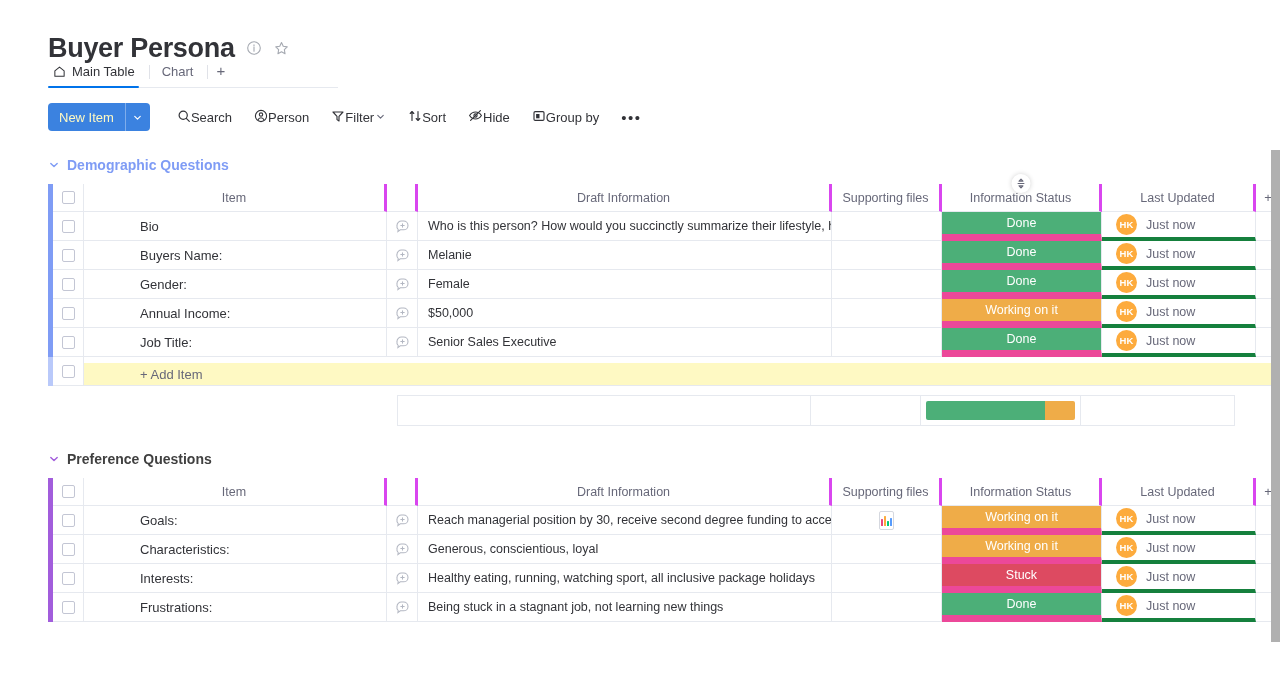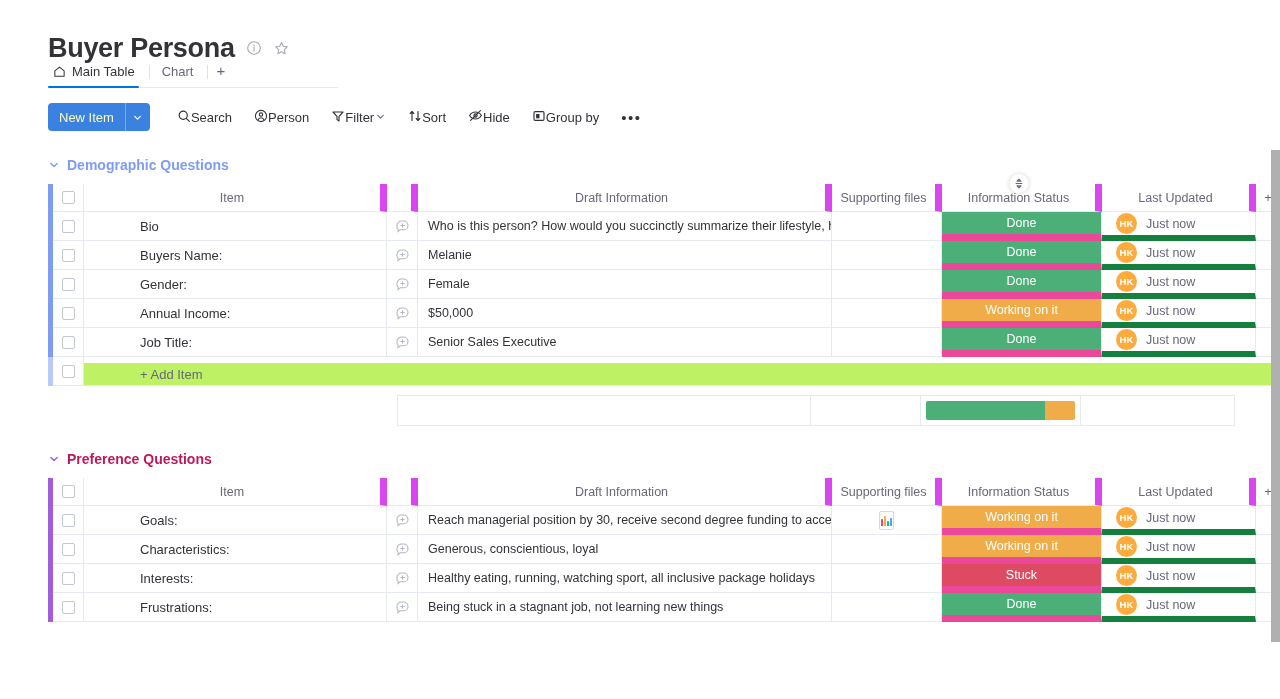--- a/index.html
+++ b/index.html
@@ -44,32 +44,32 @@
   .row { display: flex; height: 29px; align-items: stretch; }
   .hrow { height: 28px; }
   .accent { width: 5px; flex: 0 0 5px; }
   .c-check { flex: 0 0 31px; display: flex; align-items: center; justify-content: center; border-right: 1px solid #e6e9ef; border-bottom: 1px solid #e6e9ef; background: #fff; }
   .cb { width: 13px; height: 13px; border: 1px solid #c3c6d4; border-radius: 2px; background: #fff; cursor: pointer; }
   .c-item { flex: 0 0 303px; display: flex; align-items: center; border-right: 1px solid #e6e9ef; border-bottom: 1px solid #e6e9ef; background: #fff; padding-left: 56px; font-size: 13px; }
   .c-chat { flex: 0 0 31px; display: flex; align-items: center; justify-content: center; border-right: 1px solid #e6e9ef; border-bottom: 1px solid #e6e9ef; background: #fff; color: #b3b7c2; }
   .c-draft { flex: 0 0 414px; display: flex; align-items: center; border-right: 1px solid #e6e9ef; border-bottom: 1px solid #e6e9ef; background: #fff; padding: 0 10px; font-size: 12.5px; color: #323338; white-space: nowrap; overflow: hidden; }
   .c-files { flex: 0 0 110px; display: flex; align-items: center; justify-content: center; border-right: 1px solid #e6e9ef; border-bottom: 1px solid #e6e9ef; background: #fff; }
   .c-status { flex: 0 0 160px; border-right: 1px solid #e6e9ef; border-bottom: 7px solid #ec4899; background: #fff; }
-  .c-updated { flex: 0 0 154px; display: flex; align-items: center; gap: 9px; padding-left: 14px; border-right: 1px solid #e6e9ef; border-bottom: 6px solid #15803d; background: #fff; }
+  .c-updated { flex: 0 0 154px; display: flex; align-items: center; gap: 9px; padding-left: 14px; border-right: 1px solid #e6e9ef; border-bottom: 4px solid #15803d; background: #fff; }
   .c-last { flex: 1 1 auto; border-bottom: 1px solid #e6e9ef; background: #fff; }
 
-  .hcell { display: flex; align-items: center; justify-content: center; font-size: 12.5px; color: #676879; border-right: 7px solid #d946ef; border-bottom: 1px solid #e6e9ef; background: #fff; position: relative; }
+  .hcell { display: flex; align-items: center; justify-content: center; font-size: 12.5px; color: #676879; border-right: 3px solid #d946ef; border-bottom: 1px solid #e6e9ef; background: #fff; position: relative; }
   .hrow .c-check { border-bottom: 1px solid #e6e9ef; }
 
   .status-pill { width: 100%; height: 100%; display: flex; align-items: center; justify-content: center; color: #fff; font-size: 12.5px; cursor: pointer; }
   .avatar { width: 21px; height: 21px; border-radius: 50%; background: #fdab3d; color: #fff; font-size: 9.5px; font-weight: 700; display: flex; align-items: center; justify-content: center; letter-spacing: .2px; flex: 0 0 21px; }
   .upd-text { font-size: 12.5px; color: #676879; }
 
   .add-item { display: flex; height: 29px; }
-  .add-item .c-add { flex: 0 0 1196px; display: flex; align-items: center; padding-left: 56px; font-size: 13px; color: #676879; background: #bef264; border-bottom: 1px solid #e6e9ef; cursor: pointer; margin-top: 6px; }
+  .add-item .c-add { flex: 0 0 1196px; display: flex; align-items: center; padding-left: 56px; font-size: 13px; color: #676879; background: #fef9c3; border-bottom: 1px solid #e6e9ef; cursor: pointer; margin-top: 6px; }
 
   .summary { display: flex; height: 31px; margin-top: 9px; }
   .s-gap { flex: 0 0 349px; }
   .s-draft { flex: 0 0 414px; border: 1px solid #e6e9ef; background: #fff; }
   .s-files { flex: 0 0 110px; border: 1px solid #e6e9ef; border-left: none; background: #fff; }
   .s-status { flex: 0 0 160px; border: 1px solid #e6e9ef; border-left: none; background: #fff; display: flex; align-items: center; padding: 5px; }
   .bar { display: flex; width: 100%; height: 100%; border-radius: 2px; overflow: hidden; }
   .s-updated { flex: 0 0 154px; border: 1px solid #e6e9ef; border-left: none; background: #fff; }
 
   .file-thumb { width: 15px; height: 19px; border: 1px solid #d5d8df; border-radius: 2px; background: #fff; display: flex; align-items: flex-end; justify-content: center; gap: 1px; padding-bottom: 3px; position: relative; cursor: pointer; }
@@ -360,21 +360,21 @@
           <div class="s-updated"></div>
         </div>
       </div>
       <div class="group">
         <div class="group-title-row">
           <span class="group-caret">
             <svg width="12" height="12" viewBox="0 0 12 12" fill="none" stroke="#a25ddc" stroke-width="1.4" stroke-linecap="round" stroke-linejoin="round">
               <path d="M2.8 4.4L6 7.6l3.2-3.2"></path>
             </svg>
           </span>
-          <span class="group-name" style="color:#be185d">Preference Questions</span>
+          <span class="group-name" style="color:#404040">Preference Questions</span>
         </div>
         <div class="tbl">
           <div class="row hrow">
             <div class="accent" style="background:#a25ddc"></div>
             <div class="c-check">
               <span class="cb"></span>
             </div>
             <div class="hcell c-item" style="padding-left:0">Item</div>
             <div class="hcell c-chat"></div>
             <div class="hcell c-draft" style="padding:0">Draft Information</div>

